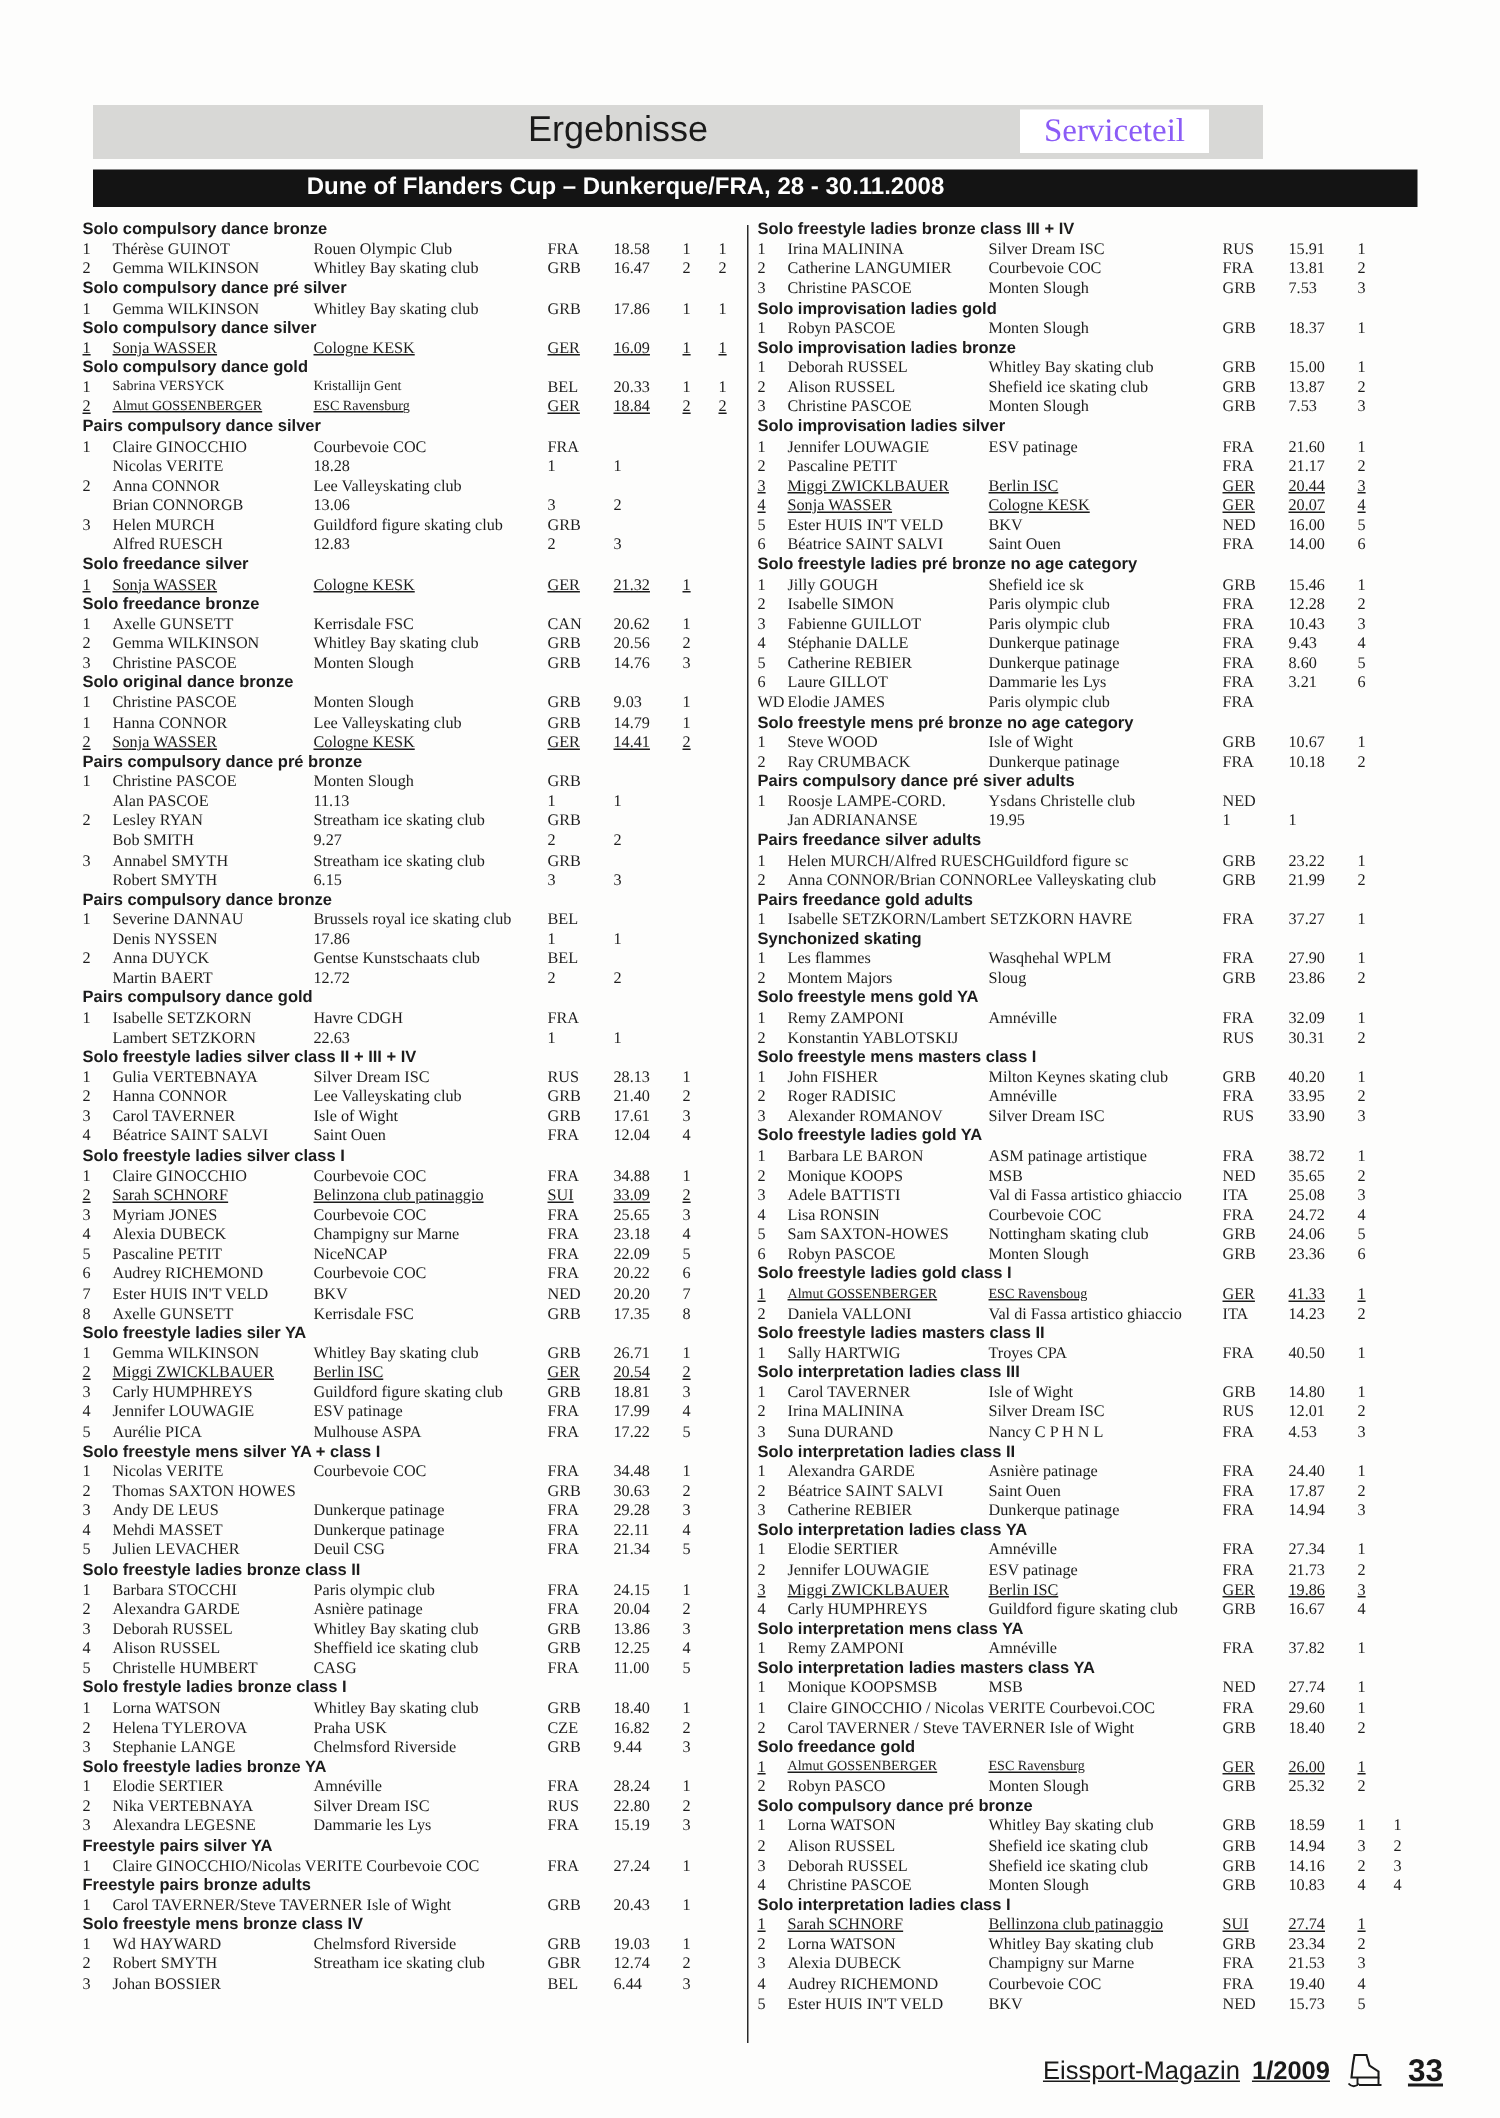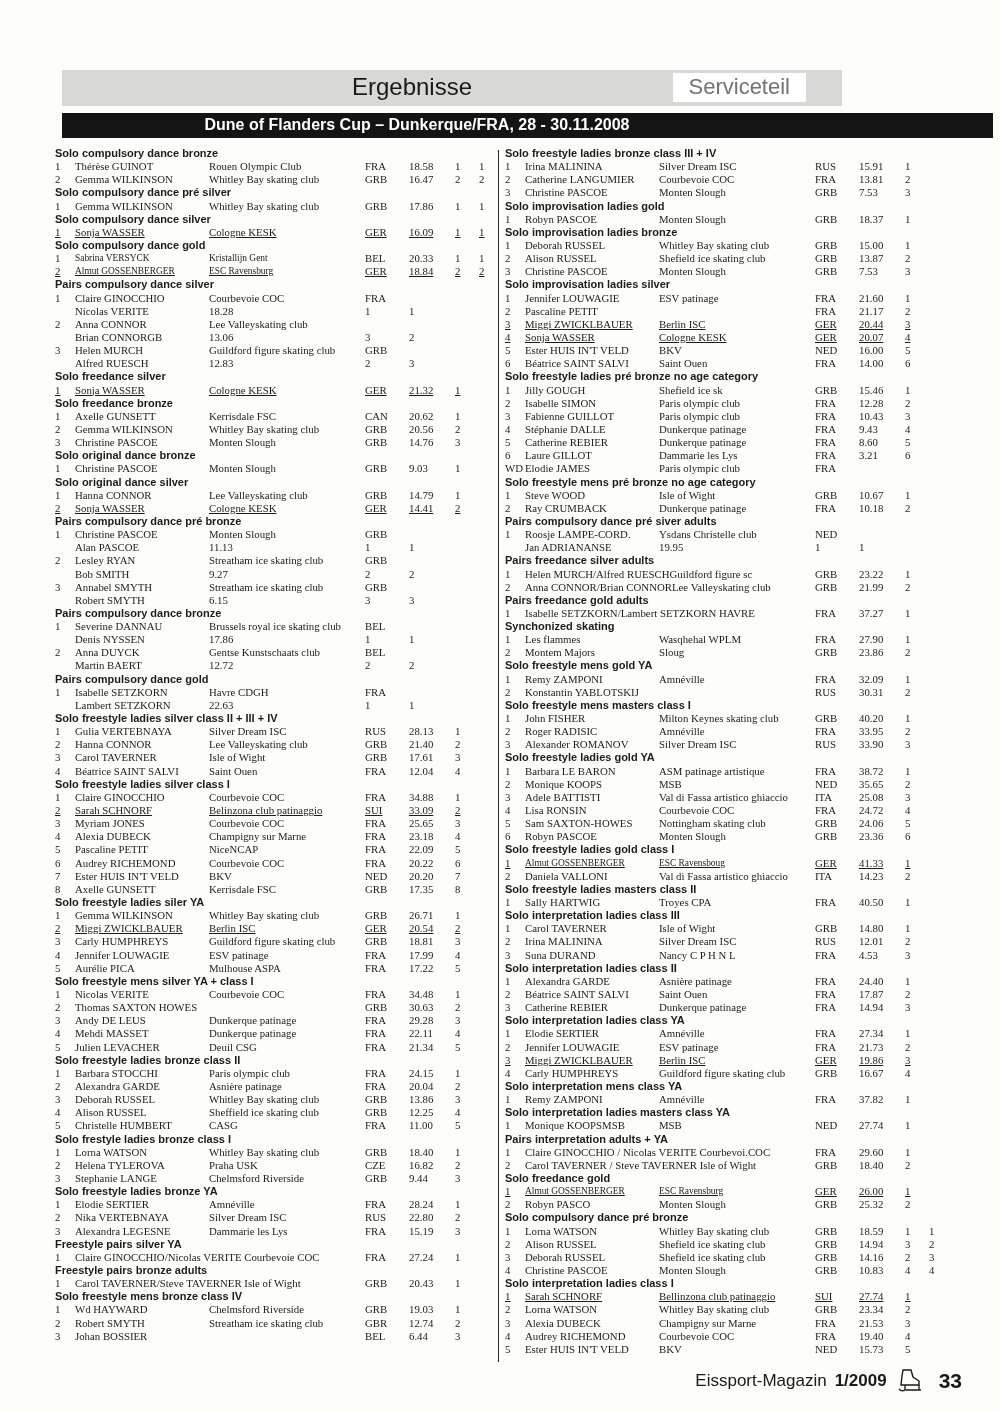--- a/index.html
+++ b/index.html
@@ -1,32 +1,32 @@
 <!DOCTYPE html>
 <html><head>
 <meta charset="utf-8">
 <style>
   html,body{margin:0;padding:0;}
   body{width:1000px;height:1412px;position:relative;background:#fdfdfc;font-family:"Liberation Serif",serif;color:#1c1c1c;overflow:hidden;}
   .gray-bar{position:absolute;left:62px;top:70px;width:780px;height:36px;background:#d8d8d6;}
   .ergebnisse{position:absolute;left:0;top:3px;width:700px;text-align:center;font-family:"Liberation Sans",sans-serif;font-size:24px;color:#1a1a1a;}
-  .serviceteil{position:absolute;right:36px;top:3px;background:#ffffff;padding:1px 16px 2px 16px;font-family:Liberation Sans, sans-serif;font-size:22px;color:#737373;}
-  .black-bar{position:absolute;left:62px;top:113px;width:883px;height:25px;background:#141414;padding-left:48px;}
+  .serviceteil{position:absolute;right:36px;top:3px;background:#ffffff;padding:1px 16px 2px 16px;font-family:Liberation Serif, serif;font-size:22px;color:#8b5cf6;}
+  .black-bar{position:absolute;left:62px;top:113px;width:883px;height:25px;background:#141414;}
   .event-title{position:absolute;left:0;top:3px;width:710px;text-align:center;color:#ffffff;font-family:"Liberation Sans",sans-serif;font-weight:bold;font-size:16px;}
   .col{position:absolute;top:147px;width:442px;}
   .col.left{left:55px;}
   .col.right{left:505px;}
   .divider{position:absolute;left:498px;top:150px;width:1px;height:1212px;background:#2a2a2a;}
   .section-title{height:13.15px;line-height:13.4px;font-family:"Liberation Sans",sans-serif;font-weight:bold;font-size:11px;white-space:nowrap;overflow:visible;}
   .row{height:13.15px;line-height:13.15px;display:grid;grid-template-columns:20px 134px 156px 44px 46px 24px 18px;font-size:10.8px;white-space:nowrap;}
   .row span{overflow:visible;}
   .row .wide{grid-column:2/4;}
   .row.u span:not(:empty){text-decoration:underline;}
   .row.sm .c1,.row.sm .c2{font-size:9.4px;}
-  .footer{position:absolute;top:1368px;right:38px;display:flex;align-items:center;gap:8px;font-family:"Liberation Sans",sans-serif;font-size:17px;color:#1a1a1a;}
+  .footer{position:absolute;top:1368px;right:38px;display:flex;align-items:center;gap:8px;font-family:"Liberation Sans",sans-serif;font-size:17px;color:#1a1a1a;text-decoration:underline;}
   .footer .issue{font-weight:bold;}
   .footer .pageno{font-weight:bold;font-size:21px;margin-left:6px;}
   .skate{width:30px;height:26px;}
 </style>
 </head>
 <body>
 
 <div class="gray-bar">
   <div class="ergebnisse">Ergebnisse</div>
   <div class="serviceteil">Serviceteil</div>
@@ -193,21 +193,20 @@
     <div class="section-title">Solo original dance bronze</div>
     <div class="row">
       <span class="c0">1</span>
       <span class="c1">Christine PASCOE</span>
       <span class="c2">Monten Slough</span>
       <span class="c3">GRB</span>
       <span class="c4">9.03</span>
       <span class="c5">1</span>
       <span class="c6"></span>
     </div>
-    <div class="section-title">Solo original dance silver</div>
     <div class="row">
       <span class="c0">1</span>
       <span class="c1">Hanna CONNOR</span>
       <span class="c2">Lee Valleyskating club</span>
       <span class="c3">GRB</span>
       <span class="c4">14.79</span>
       <span class="c5">1</span>
       <span class="c6"></span>
     </div>
     <div class="row u">
@@ -1185,21 +1184,20 @@
     <div class="section-title">Solo interpretation ladies masters class YA</div>
     <div class="row">
       <span class="c0">1</span>
       <span class="c1">Monique KOOPSMSB</span>
       <span class="c2">MSB</span>
       <span class="c3">NED</span>
       <span class="c4">27.74</span>
       <span class="c5">1</span>
       <span class="c6"></span>
     </div>
-    <div class="section-title">Pairs interpretation adults + YA</div>
     <div class="row">
       <span class="c0">1</span>
       <span class="c1 wide">Claire GINOCCHIO / Nicolas VERITE Courbevoi.COC</span>
       <span class="c3">FRA</span>
       <span class="c4">29.60</span>
       <span class="c5">1</span>
       <span class="c6"></span>
     </div>
     <div class="row">
       <span class="c0">2</span>

